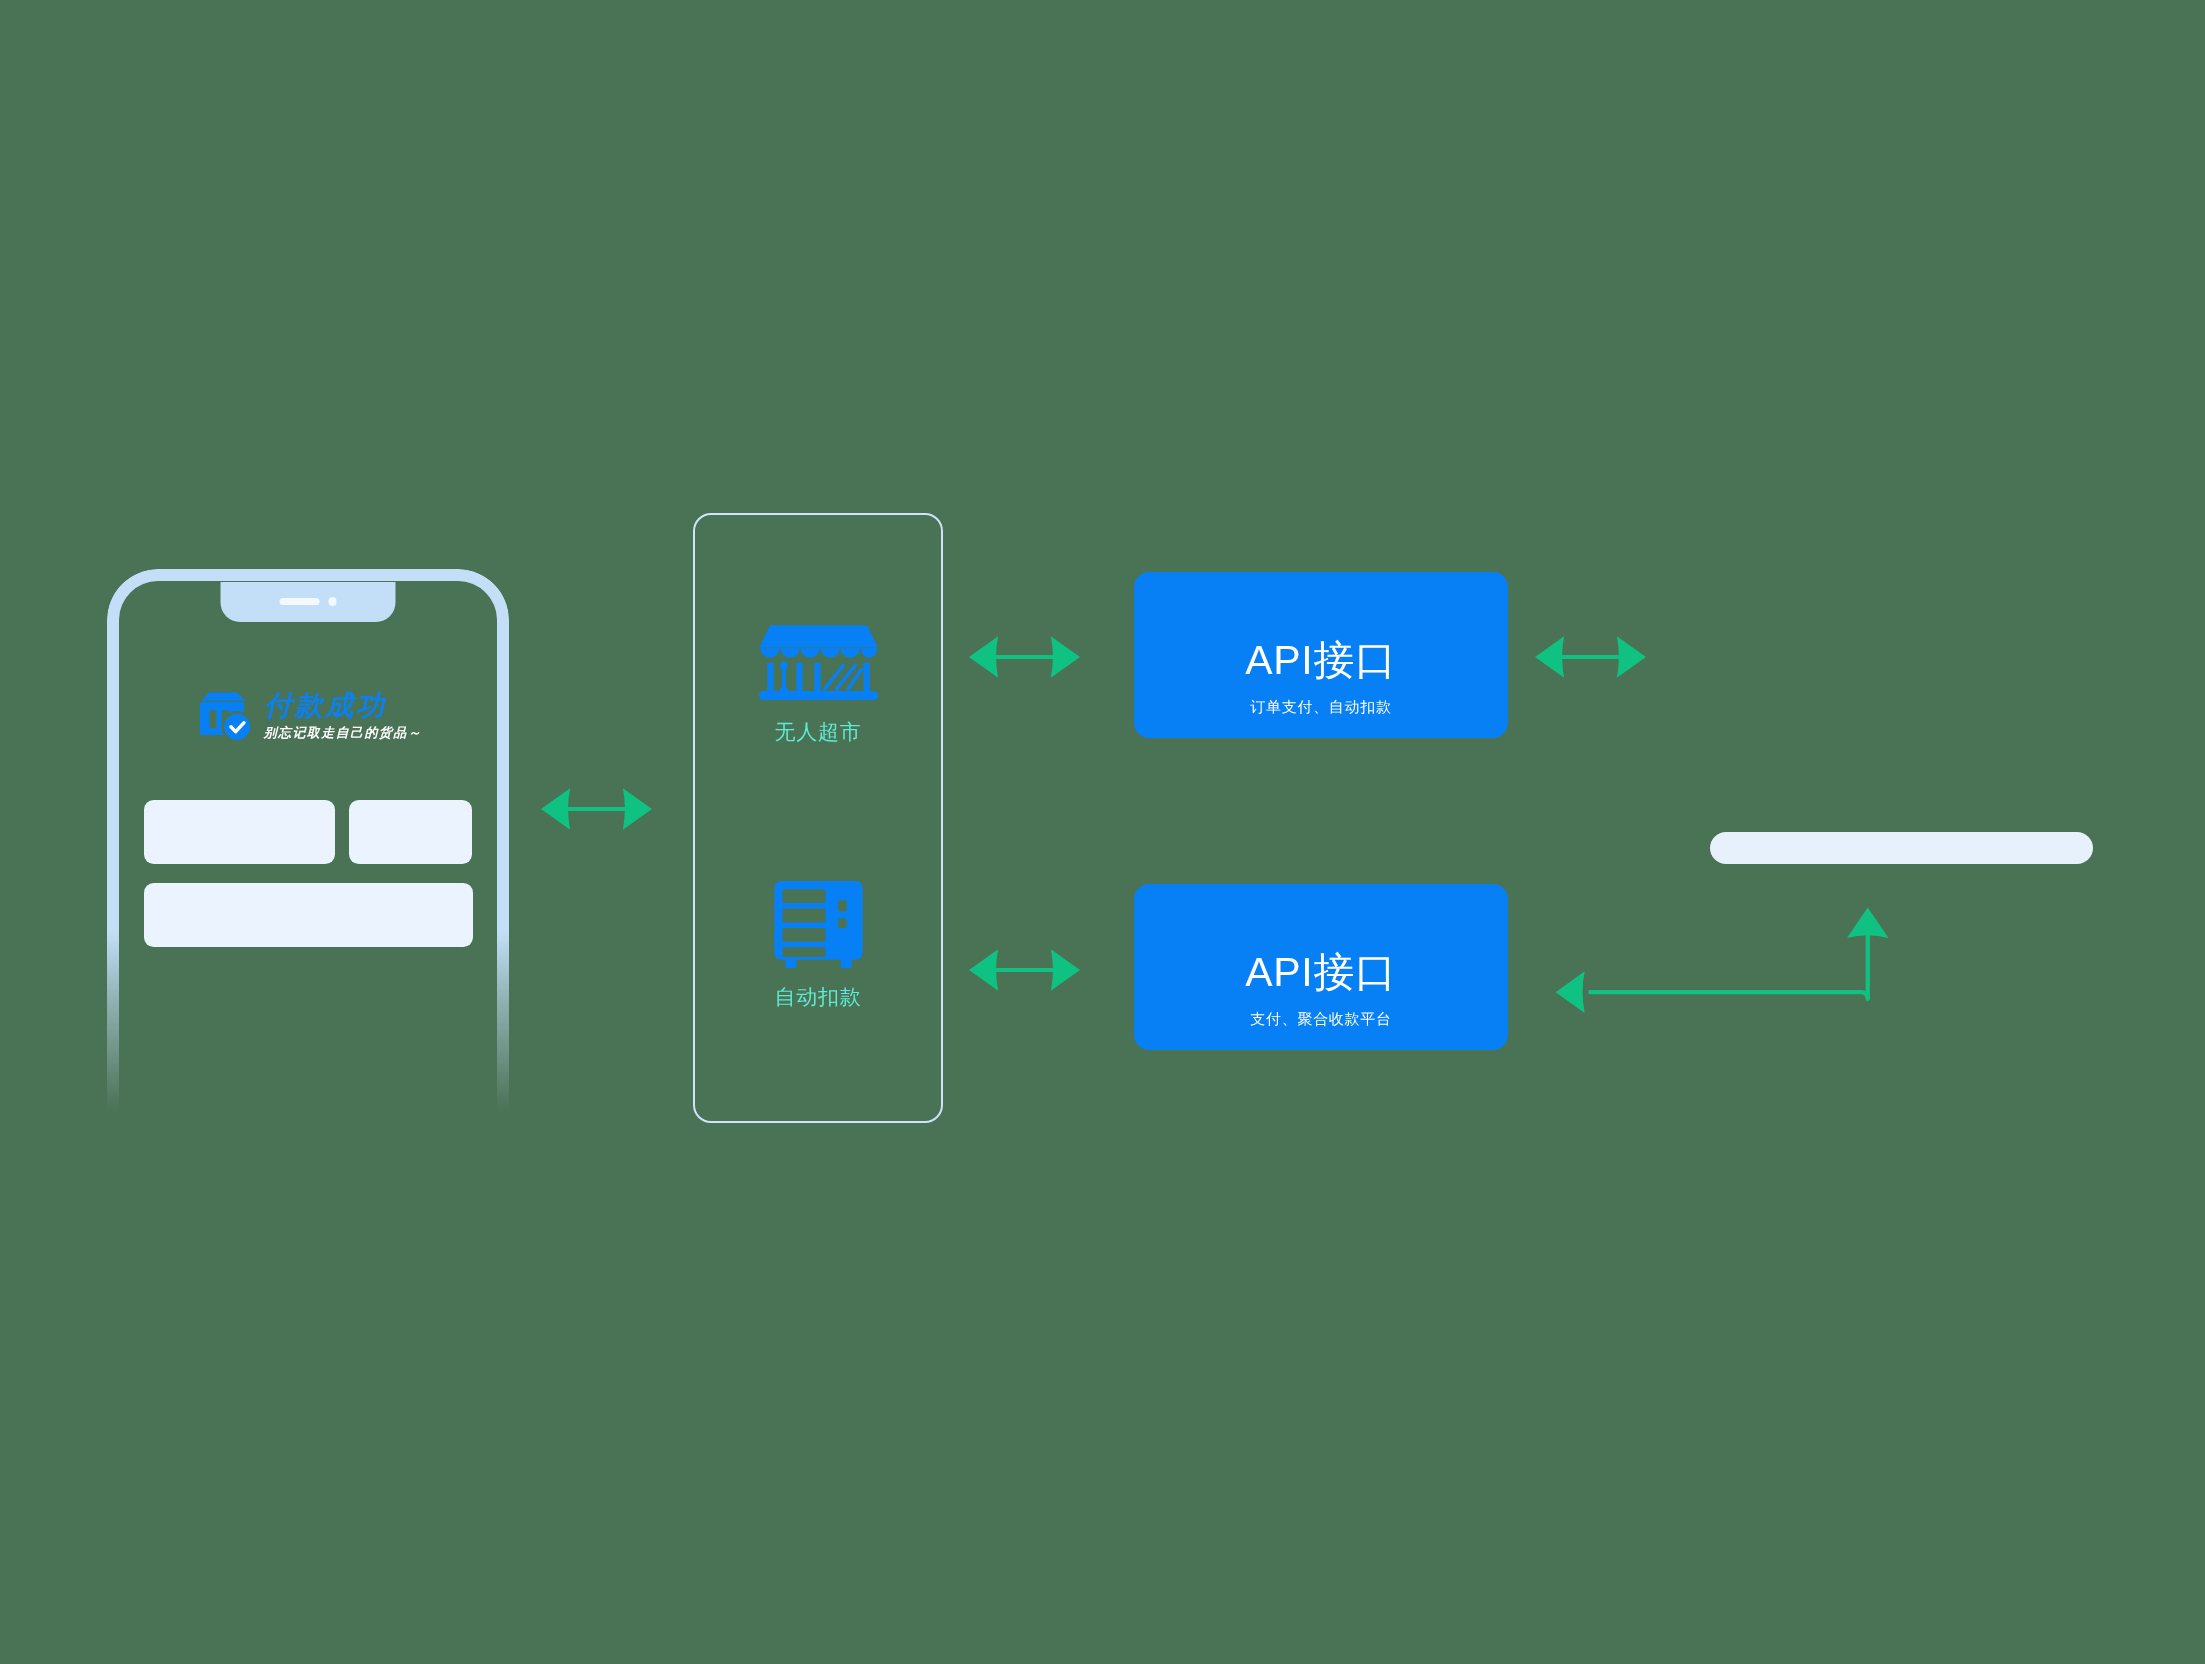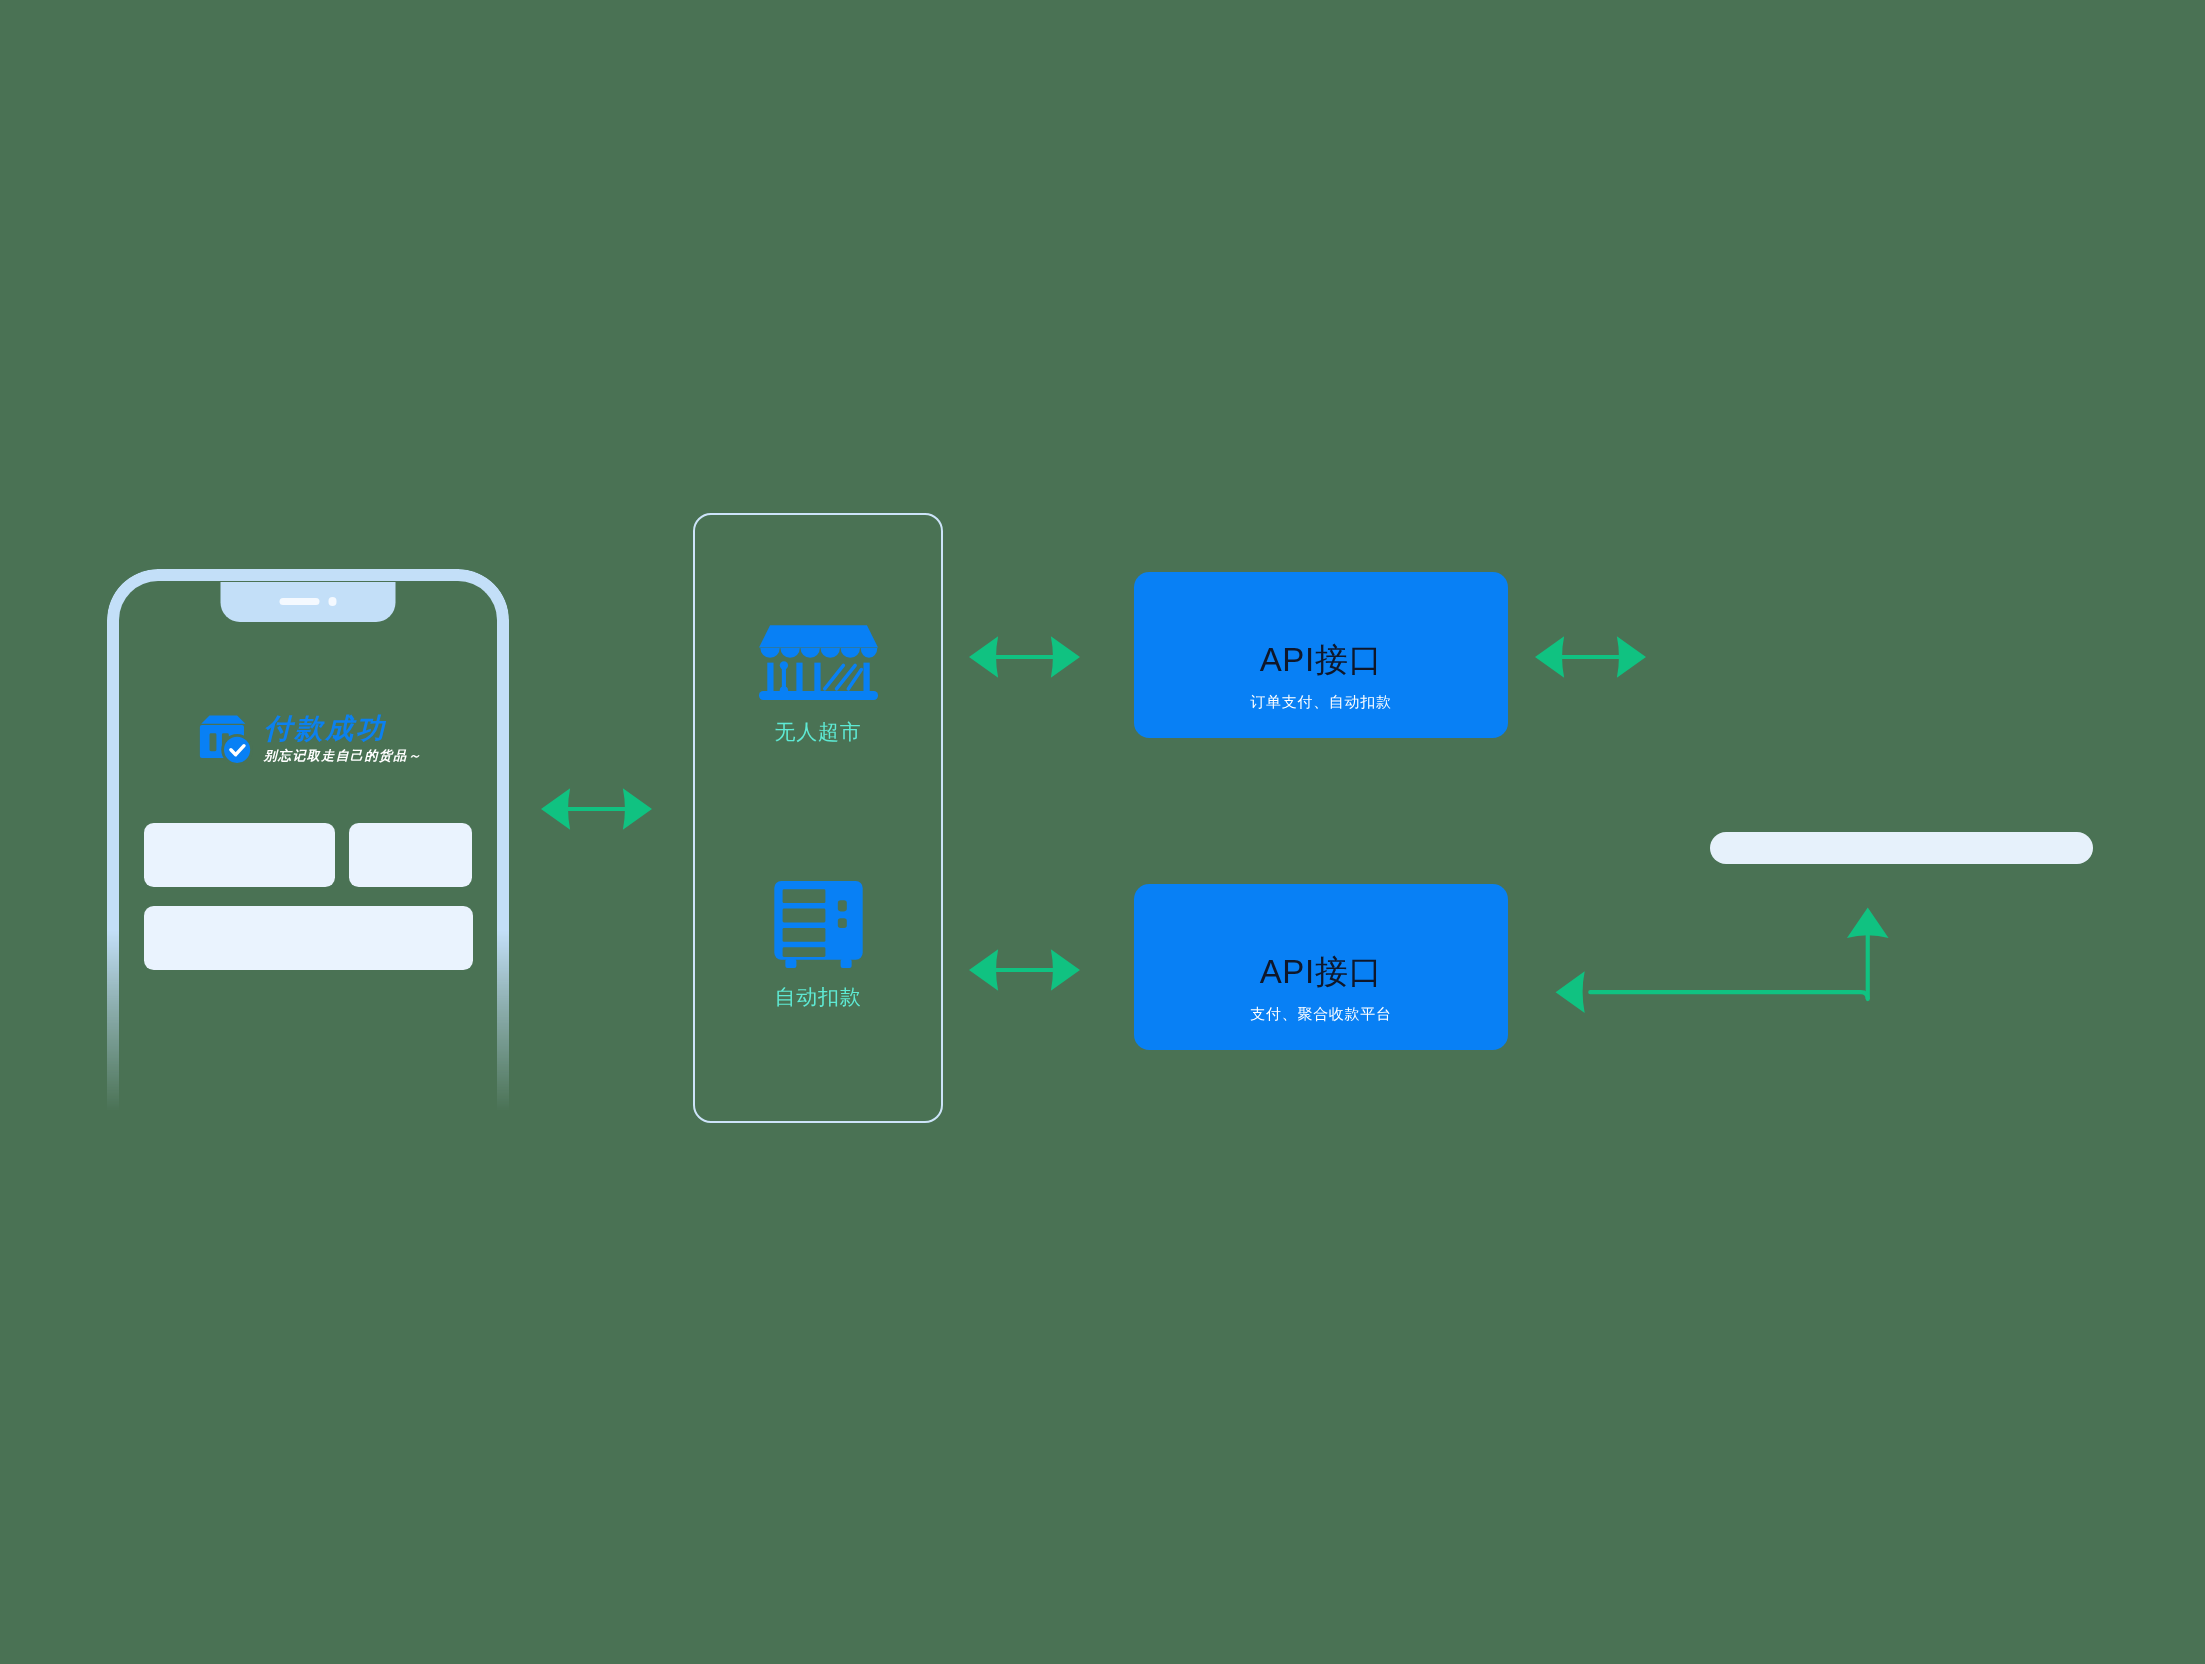--- a/index.html
+++ b/index.html
@@ -32,21 +32,21 @@
     display:flex;align-items:center;justify-content:center;gap:9.7px;
   }
   .notch-speaker{width:40px;height:7.6px;border-radius:4.2px;background:#f4f9ff;}
   .notch-cam{width:8.3px;height:8.3px;border-radius:50%;background:#f4f9ff;}
 
   .phone-screen{
     position:absolute;left:12.5px;right:12.5px;top:53px;bottom:0;
     display:flex;flex-direction:column;align-items:center;
   }
   .pay-success{
-    display:flex;align-items:center;gap:9.7px;margin-top:92px;
+    display:flex;align-items:center;gap:9.7px;margin-top:69px;
   }
   .pay-icon{width:60px;height:51px;position:relative;flex:none;}
   .pay-text{display:flex;flex-direction:column;}
   .pay-title{
     font-size:28px;font-weight:bold;color:#0c80ef;
     font-style:italic;letter-spacing:2.8px;line-height:1.05;
   }
   .pay-sub{
     font-size:13px;font-weight:bold;color:#ffffff;font-style:italic;
     letter-spacing:1.4px;margin-top:3.5px;
@@ -70,21 +70,21 @@
   .device-label{font-size:21px;color:#5eead4;letter-spacing:0.7px;}
 
   
   .api-box{
     position:absolute;width:374px;height:166px;background:#0880f5;
     border-radius:15.3px;display:flex;flex-direction:column;
     align-items:center;justify-content:center;gap:9.7px;
   }
   .api-box-1{left:1134px;top:572px;}
   .api-box-2{left:1134px;top:884px;}
-  .api-title{font-size:33px;color:#0f172a;letter-spacing:0.7px;margin-top:40px;}
+  .api-title{font-size:41px;color:#ffffff;letter-spacing:0.7px;margin-top:40px;}
   .api-sub{font-size:15px;color:#ffffff;letter-spacing:0.7px;}
 
   
   .monitor{position:absolute;left:1693px;top:513px;width:416px;height:291px;}
   .monitor-frame{
     position:absolute;inset:0;background:#e6f1fb;border-radius:21px;
   }
   .monitor-screen{
     position:absolute;left:23.6px;right:23.6px;top:23.6px;bottom:23.6px;
     background:#cee3f9;border-radius:12.5px;

